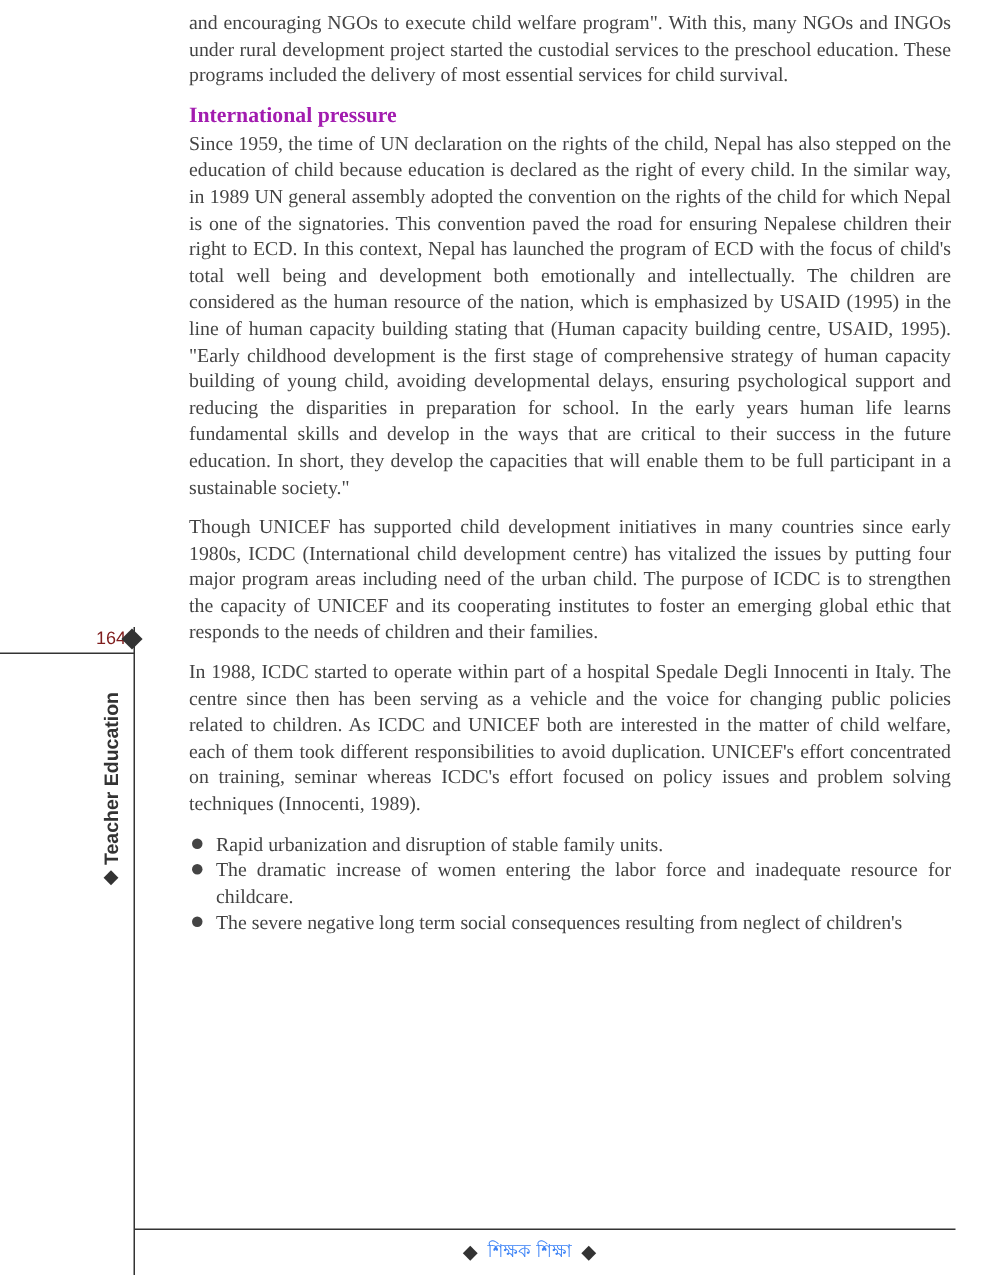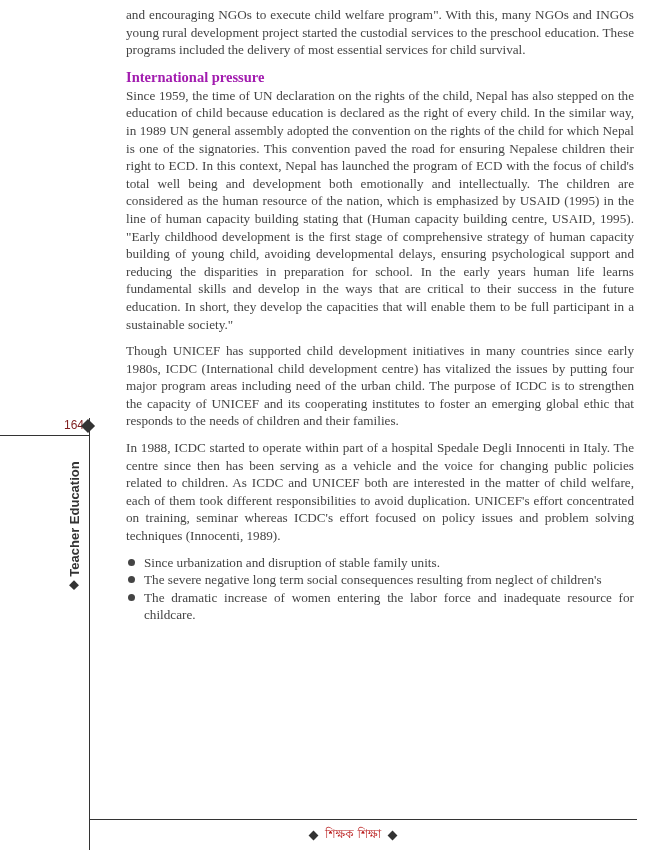--- a/index.html
+++ b/index.html
@@ -38,39 +38,39 @@
   .side-label-text {
     position: absolute; left: 50%; top: 50%;
     transform: translate(-50%, -50%) rotate(-90deg);
     font-family: "Liberation Sans", sans-serif; font-weight: bold; font-size: 13px; color: #333;
     white-space: nowrap; display: flex; align-items: center; gap: 5px;
   }
   .side-diamond { display: inline-block; width: 7px; height: 7px; background: #333; transform: rotate(45deg); }
   .hline-bottom { position: absolute; left: 90px; top: 819px; width: 547px; height: 1.4px; background: #333; }
   .footer {
     position: absolute; left: 310px; top: 825px; display: flex; align-items: center; gap: 8px;
-    font-family: "DejaVu Sans", sans-serif; font-size: 12px; color: #b91c1c;
+    font-family: "DejaVu Sans", sans-serif; font-size: 12px; color: #3b82f6;
   }
   .footer-diamond { display: inline-block; width: 7px; height: 7px; background: #333; transform: rotate(45deg); }
 </style>
 </head>
 <body>
 
 <div class="page">
 
   <div class="content">
-    <p>and encouraging NGOs to execute child welfare program". With this, many NGOs and INGOs young rural development project started the custodial services to the preschool education. These programs included the delivery of most essential services for child survival.</p>
+    <p>and encouraging NGOs to execute child welfare program". With this, many NGOs and INGOs under rural development project started the custodial services to the preschool education. These programs included the delivery of most essential services for child survival.</p>
     <h2>International pressure</h2>
     <p>Since 1959, the time of UN declaration on the rights of the child, Nepal has also stepped on the education of child because education is declared as the right of every child. In the similar way, in 1989 UN general assembly adopted the convention on the rights of the child for which Nepal is one of the signatories. This convention paved the road for ensuring Nepalese children their right to ECD. In this context, Nepal has launched the program of ECD with the focus of child's total well being and development both emotionally and intellectually. The children are considered as the human resource of the nation, which is emphasized by USAID (1995) in the line of human capacity building stating that (Human capacity building centre, USAID, 1995). "Early childhood development is the first stage of comprehensive strategy of human capacity building of young child, avoiding developmental delays, ensuring psychological support and reducing the disparities in preparation for school. In the early years human life learns fundamental skills and develop in the ways that are critical to their success in the future education. In short, they develop the capacities that will enable them to be full participant in a sustainable society."</p>
     <p>Though UNICEF has supported child development initiatives in many countries since early 1980s, ICDC (International child development centre) has vitalized the issues by putting four major program areas including need of the urban child. The purpose of ICDC is to strengthen the capacity of UNICEF and its cooperating institutes to foster an emerging global ethic that responds to the needs of children and their families.</p>
     <p>In 1988, ICDC started to operate within part of a hospital Spedale Degli Innocenti in Italy. The centre since then has been serving as a vehicle and the voice for changing public policies related to children. As ICDC and UNICEF both are interested in the matter of child welfare, each of them took different responsibilities to avoid duplication. UNICEF's effort concentrated on training, seminar whereas ICDC's effort focused on policy issues and problem solving techniques (Innocenti, 1989).</p>
     <ul>
-      <li><span class="bullet"></span><span>Since urbanization and disruption of stable family units.</span></li>
+      <li><span class="bullet"></span><span>Rapid urbanization and disruption of stable family units.</span></li>
+      <li><span class="bullet"></span><span>The dramatic increase of women entering the labor force and inadequate resource for childcare.</span></li>
       <li><span class="bullet"></span><span>The severe negative long term social consequences resulting from neglect of children's</span></li>
-      <li><span class="bullet"></span><span>The dramatic increase of women entering the labor force and inadequate resource for childcare.</span></li>
     </ul>
   </div>
 
   <div class="hline-left"></div>
   <div class="vline"></div>
   <div class="page-number">164</div>
   <div class="diamond-marker"></div>
 
   <div class="side-label">
     <div class="side-label-text">

